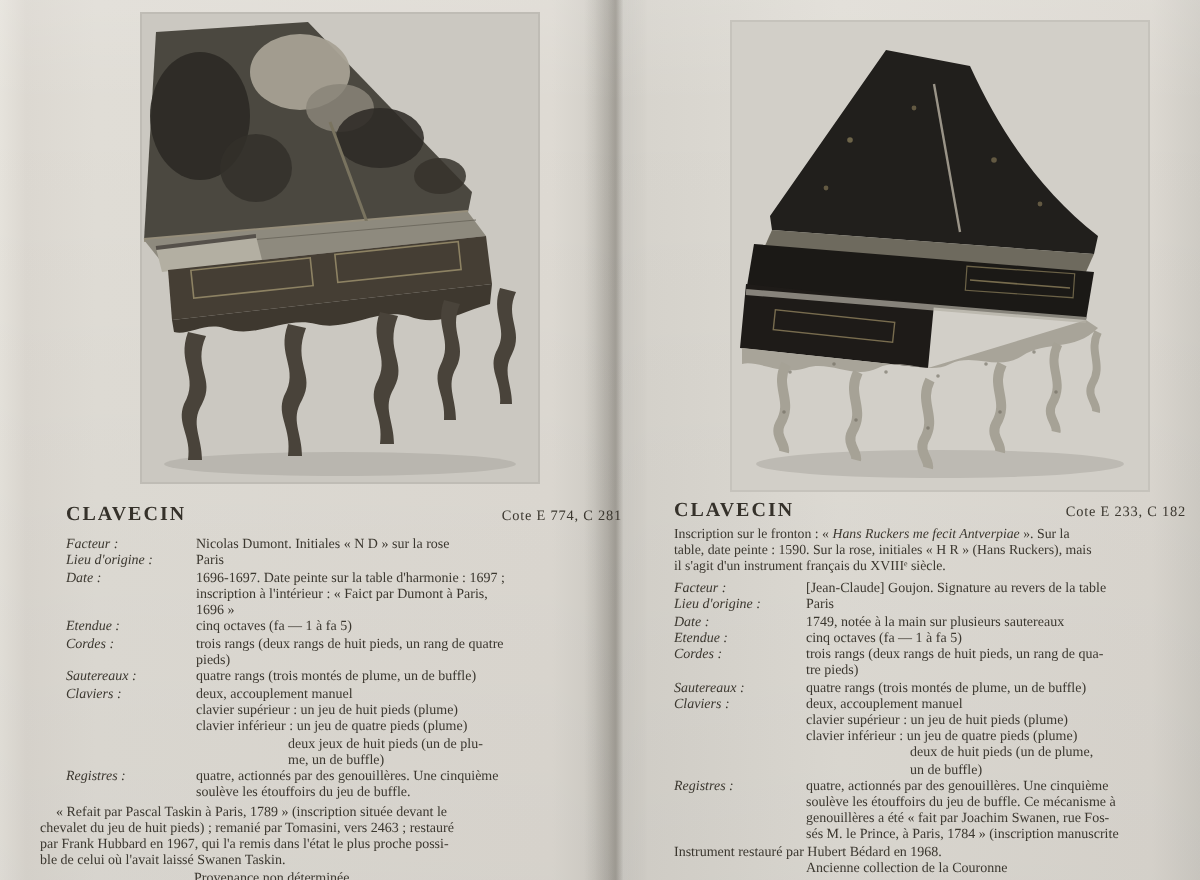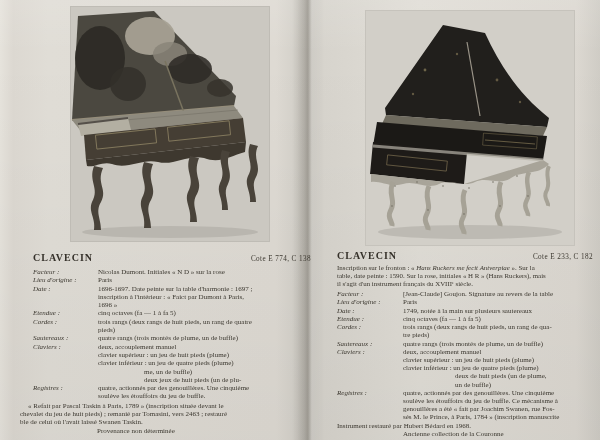--- a/index.html
+++ b/index.html
@@ -120,43 +120,44 @@
           <circle cx="99" cy="204" r="0.9"></circle>
         <circle cx="135" cy="196" r="0.9"></circle>
           <circle cx="163" cy="186" r="0.9"></circle>
       </g>
     </svg>
   </div>
 
   <div class="catalog cat-left">
     <div class="headrow">
       <h2 class="cat-title">CLAVECIN</h2>
-      <span class="cote">Cote E 774, C 138</span>
+      <span class="cote">Cote E 774, C 281</span>
     </div>
     <div class="rows">
       <div class="row"><span class="lab">Facteur :</span><span class="val">Nicolas Dumont. Initiales « N D » sur la rose</span></div>
       <div class="row"><span class="lab">Lieu d'origine :</span><span class="val">Paris</span></div>
       <div class="row"><span class="lab">Date :</span><span class="val">1696-1697. Date peinte sur la table d'harmonie : 1697 ;</span></div>
       <div class="row"><span class="lab"></span><span class="val">inscription à l'intérieur : « Faict par Dumont à Paris,</span></div>
       <div class="row"><span class="lab"></span><span class="val">1696 »</span></div>
       <div class="row"><span class="lab">Etendue :</span><span class="val">cinq octaves (fa — 1 à fa 5)</span></div>
       <div class="row"><span class="lab">Cordes :</span><span class="val">trois rangs (deux rangs de huit pieds, un rang de quatre</span></div>
       <div class="row"><span class="lab"></span><span class="val">pieds)</span></div>
       <div class="row"><span class="lab">Sautereaux :</span><span class="val">quatre rangs (trois montés de plume, un de buffle)</span></div>
       <div class="row"><span class="lab">Claviers :</span><span class="val">deux, accouplement manuel</span></div>
       <div class="row"><span class="lab"></span><span class="val">clavier supérieur : un jeu de huit pieds (plume)</span></div>
       <div class="row"><span class="lab"></span><span class="val">clavier inférieur : un jeu de quatre pieds (plume)</span></div>
+      <div class="row ind"><span class="lab"></span><span class="val">deux jeux de huit pieds (un de plu-</span></div>
       <div class="row ind"><span class="lab"></span><span class="val">me, un de buffle)</span></div>
-      <div class="row ind"><span class="lab"></span><span class="val">deux jeux de huit pieds (un de plu-</span></div>
       <div class="row"><span class="lab">Registres :</span><span class="val">quatre, actionnés par des genouillères. Une cinquième</span></div>
       <div class="row"><span class="lab"></span><span class="val">soulève les étouffoirs du jeu de buffle.</span></div>
     </div>
     <div class="para">
       <span class="pline first">« Refait par Pascal Taskin à Paris, 1789 » (inscription située devant le</span>
       <span class="pline">chevalet du jeu de huit pieds) ; remanié par Tomasini, vers 2463 ; restauré</span>
+      <span class="pline">par Frank Hubbard en 1967, qui l'a remis dans l'état le plus proche possi-</span>
       <span class="pline">ble de celui où l'avait laissé Swanen Taskin.</span>
     </div>
     <div class="provenance">Provenance non déterminée</div>
   </div>
 
   <div class="catalog cat-right">
     <div class="headrow">
       <h2 class="cat-title">CLAVECIN</h2>
       <span class="cote">Cote E 233, C 182</span>
     </div>

